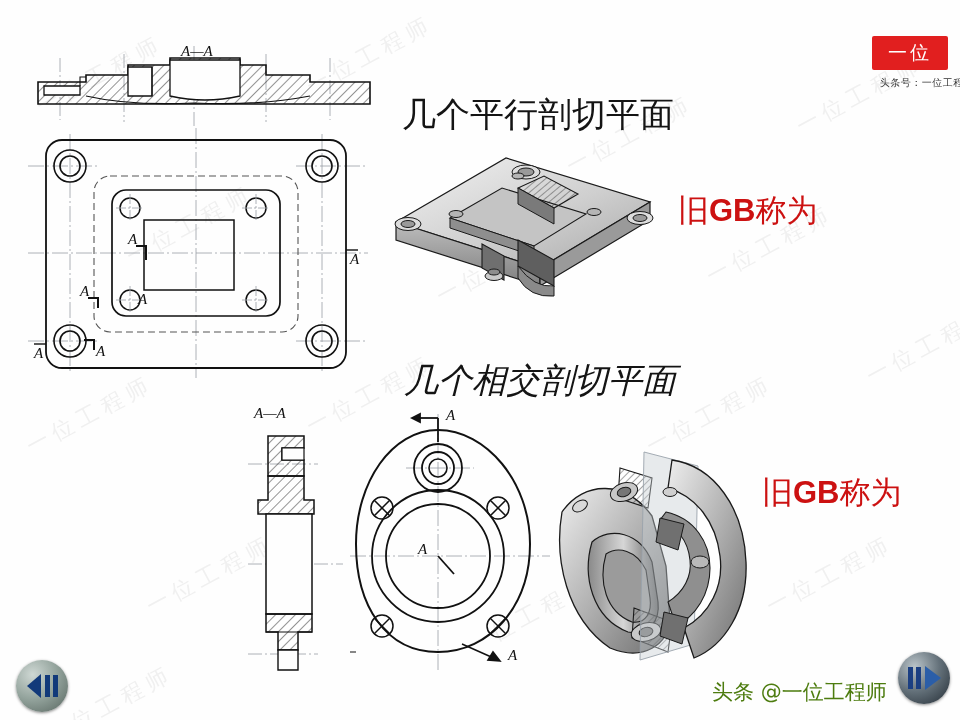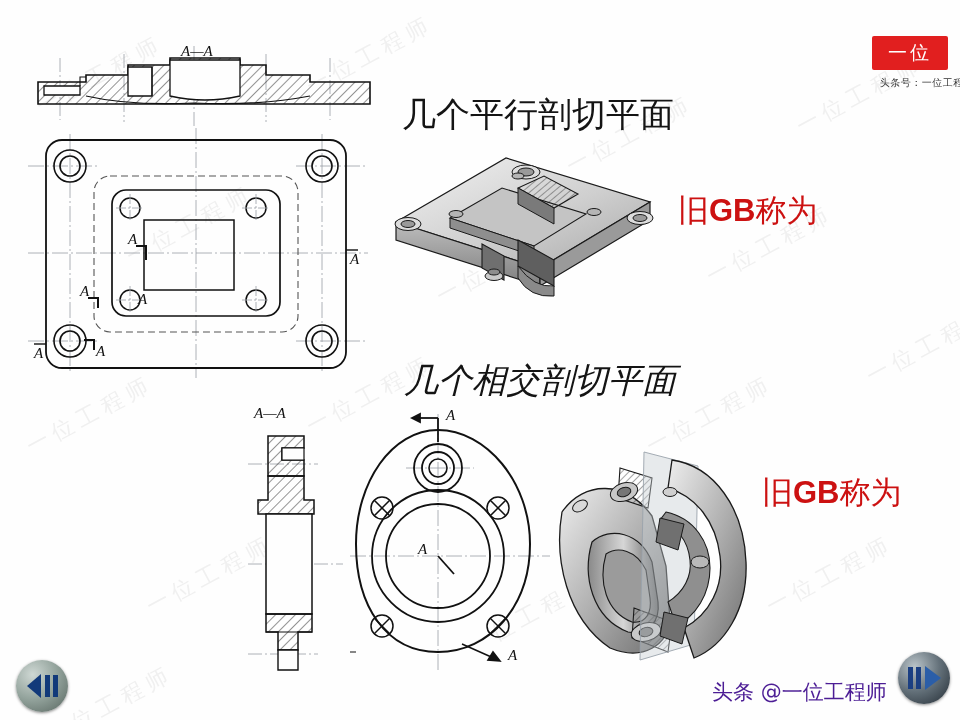--- a/index.html
+++ b/index.html
@@ -40,21 +40,21 @@
     background:#e11f1f;border-radius:2px;display:flex;align-items:center;
     justify-content:center;}
   #logo-box span{color:#fff;font-size:19px;font-family:"DejaVu Sans",sans-serif;
     letter-spacing:3px;}
   #logo-sub{position:absolute;left:876px;top:76px;width:102px;text-align:center;
     font-size:10px;color:#333;font-family:"DejaVu Sans",sans-serif;
     letter-spacing:.5px;}
 
   
   #footer-credit{position:absolute;left:712px;top:678px;font-size:21px;
-    color:#4c1d95;font-family:"DejaVu Sans",sans-serif;white-space:nowrap;}
+    color:#4d7c0f;font-family:"DejaVu Sans",sans-serif;white-space:nowrap;}
 
   
   .navbtn{position:absolute;width:52px;height:52px;border-radius:50%;cursor:pointer;}
   #nav-prev{left:16px;top:660px;
     background:radial-gradient(circle at 32% 28%, #cfd8d4 0%, #93a39c 48%, #55635d 100%);
     box-shadow:0 1px 3px rgba(0,0,0,.45);}
   #nav-next{left:898px;top:652px;
     background:radial-gradient(circle at 32% 28%, #b9c3c8 0%, #64717a 48%, #222b33 100%);
     box-shadow:0 1px 3px rgba(0,0,0,.45);}
 

